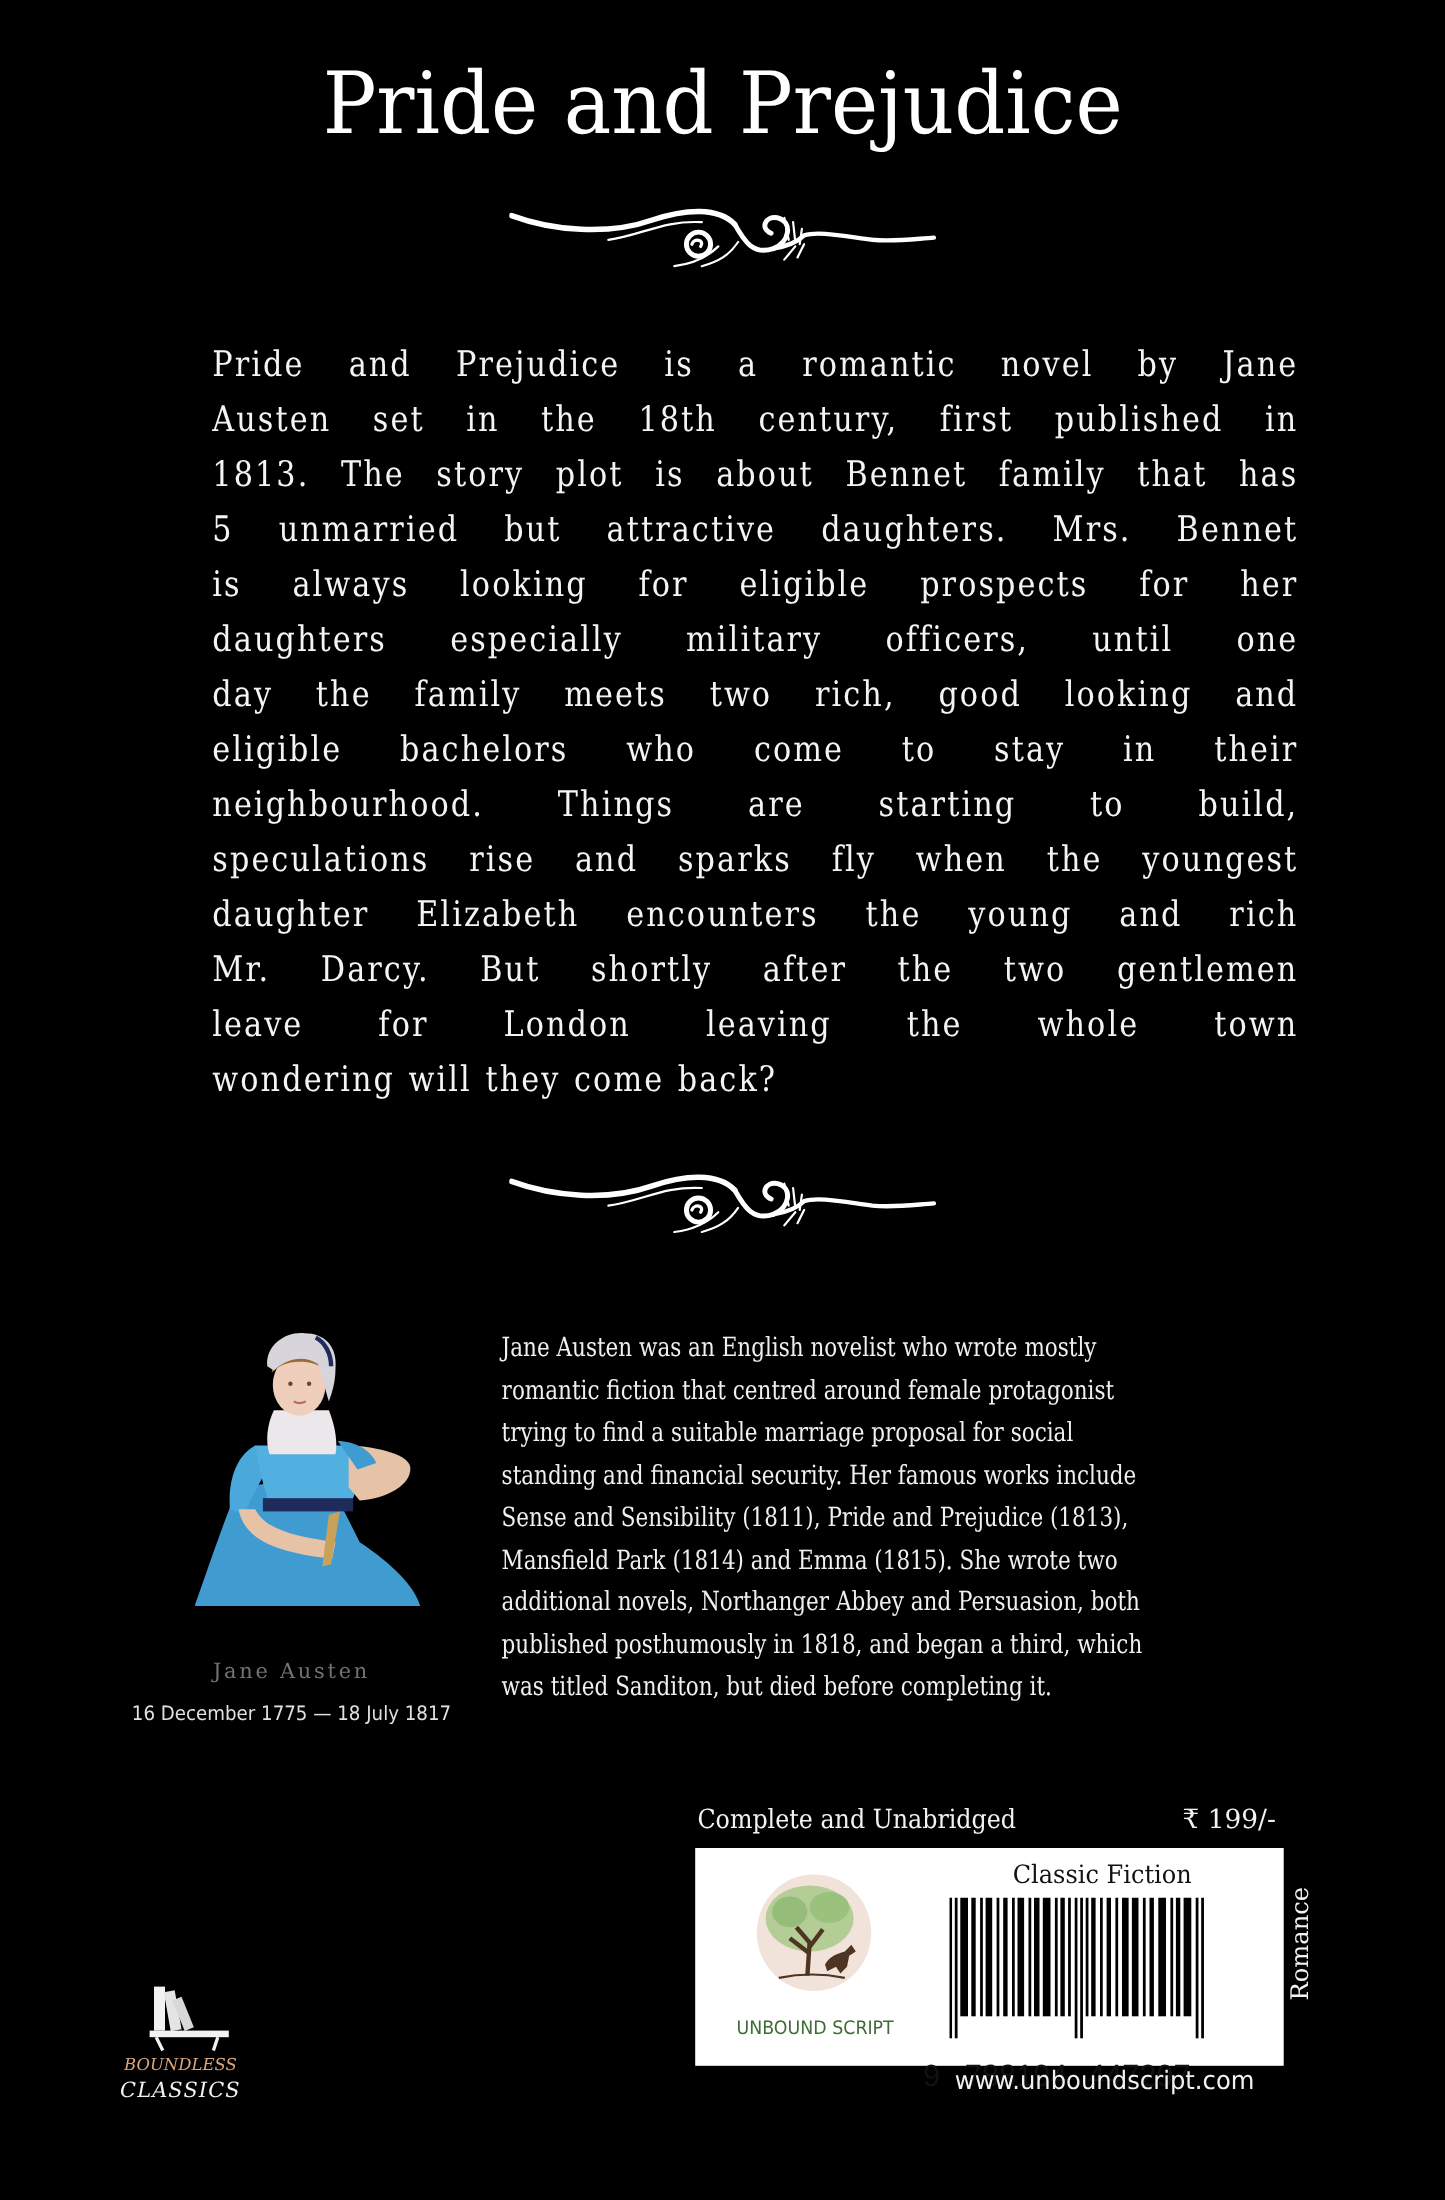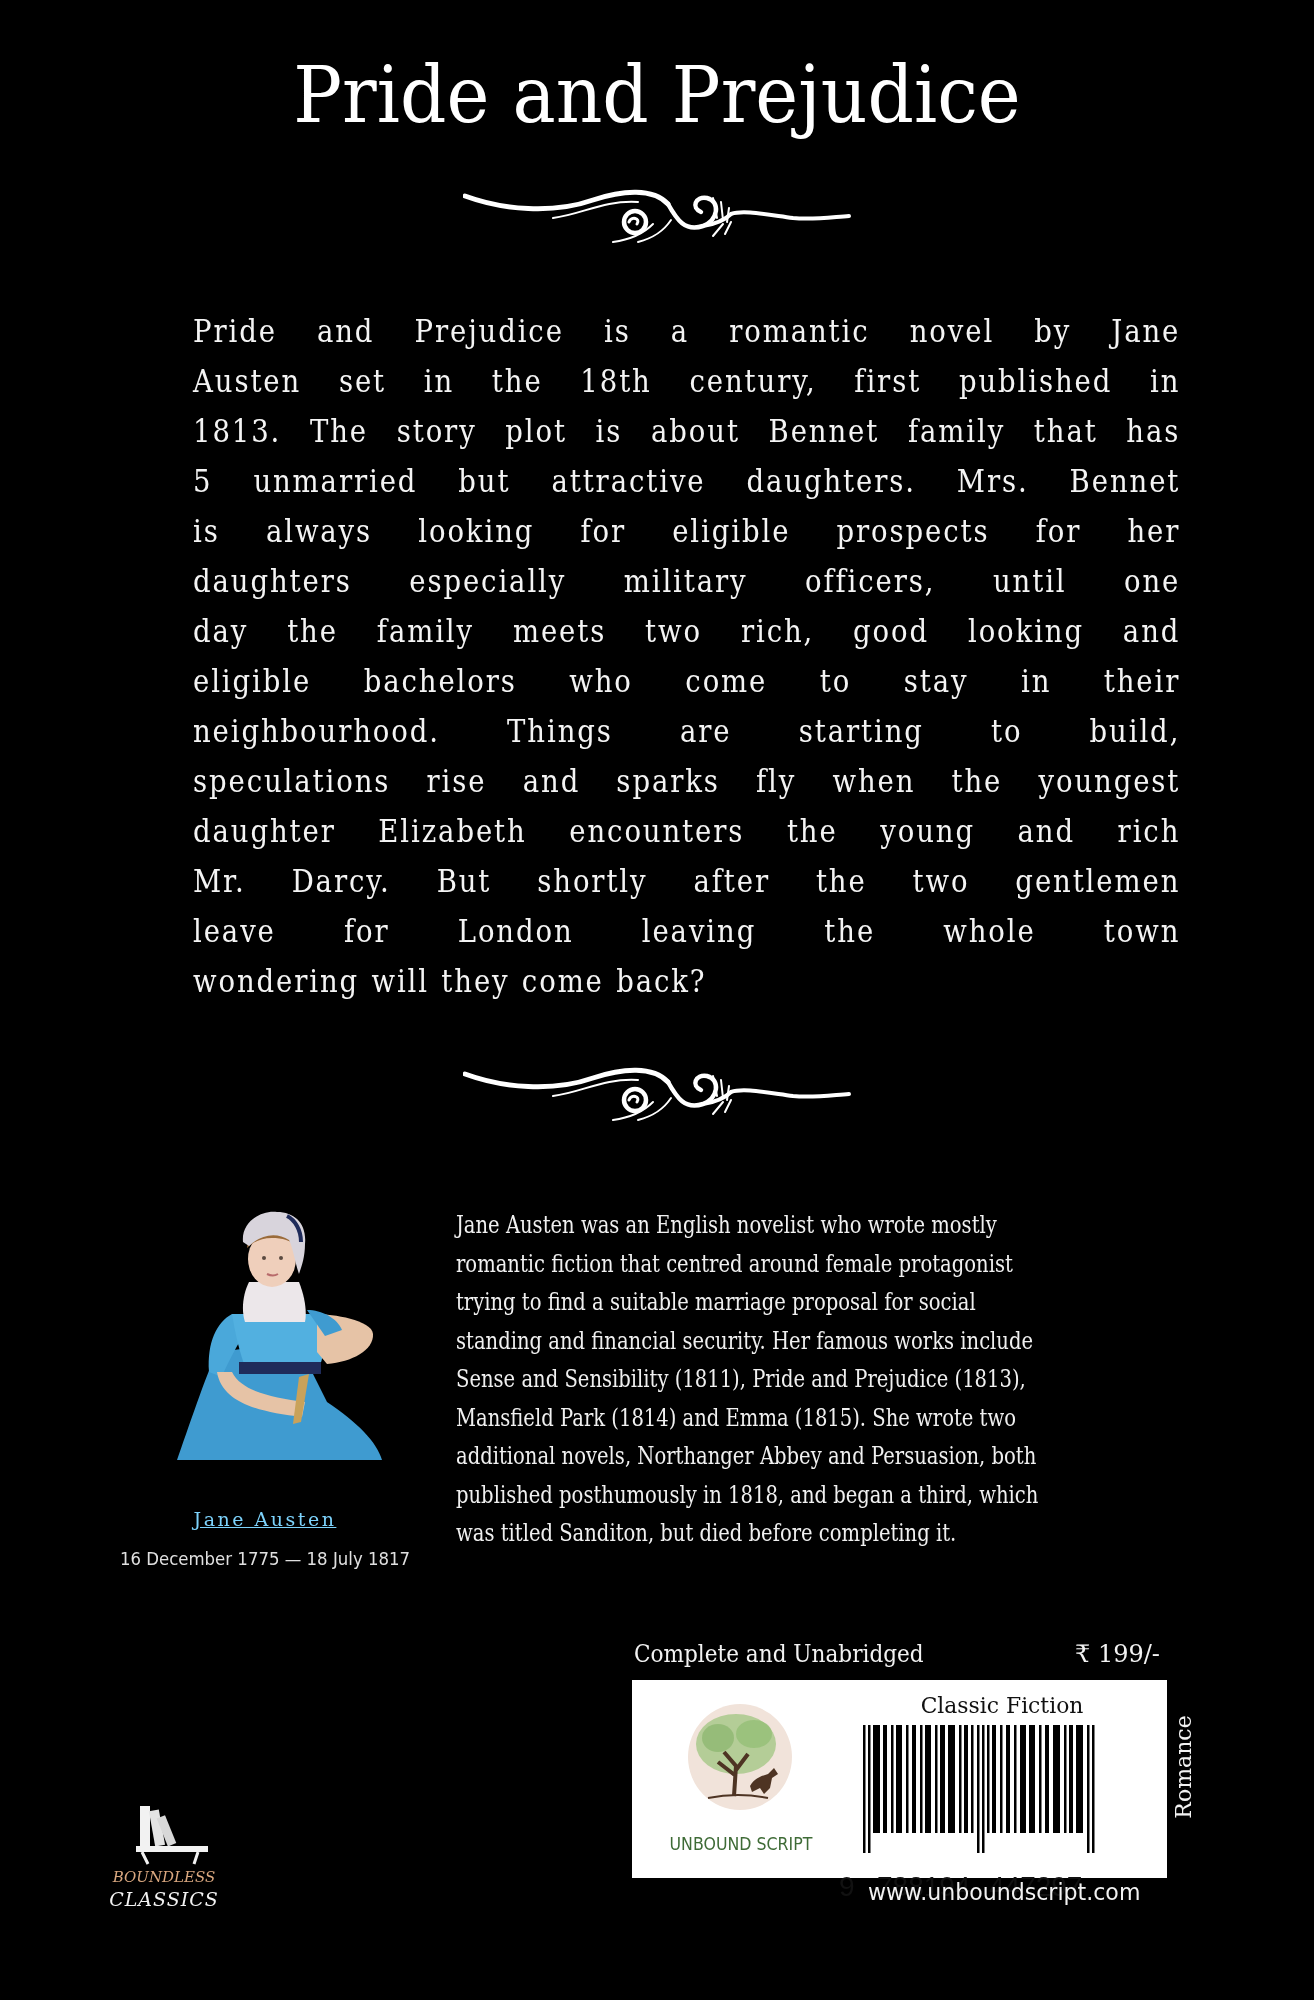--- a/index.html
+++ b/index.html
@@ -22,21 +22,21 @@
     font-family: "DejaVu Serif", serif; font-size: 32px; line-height: 50px;
     text-align: justify; letter-spacing: 2.2px; word-spacing: 2px; color: #f4f4f4;
     transform: scaleX(0.86); transform-origin: left top;
     width: 1148px;
   }
   .blurb .line { display: block; text-align-last: justify; white-space: nowrap; }
   .blurb .line.last { text-align-last: left; }
   .portrait { left: 177px; top: 1202px; width: 205px; height: 258px; }
   .caption-name {
     left: 90px; width: 350px; top: 1508px; text-align: center;
-    font-family: "DejaVu Serif", serif; font-size: 19px; letter-spacing: 2.5px; color: #7dd3fc; text-decoration: underline;
+    font-family: "DejaVu Serif", serif; font-size: 19px; letter-spacing: 2.5px; color: #737373;
   }
   .caption-dates {
     left: 90px; width: 350px; top: 1548px; text-align: center;
     font-family: "DejaVu Sans", sans-serif; font-size: 18px; letter-spacing: 0px; color: #e0e0e0;
     transform: scaleX(0.92); transform-origin: center;
   }
   .bio {
     left: 456px; top: 1206px; width: 780px;
     font-family: "DejaVu Serif", serif; font-size: 24px; line-height: 38.5px; color: #f0f0f0;
     transform: scaleX(0.815); transform-origin: left top;

